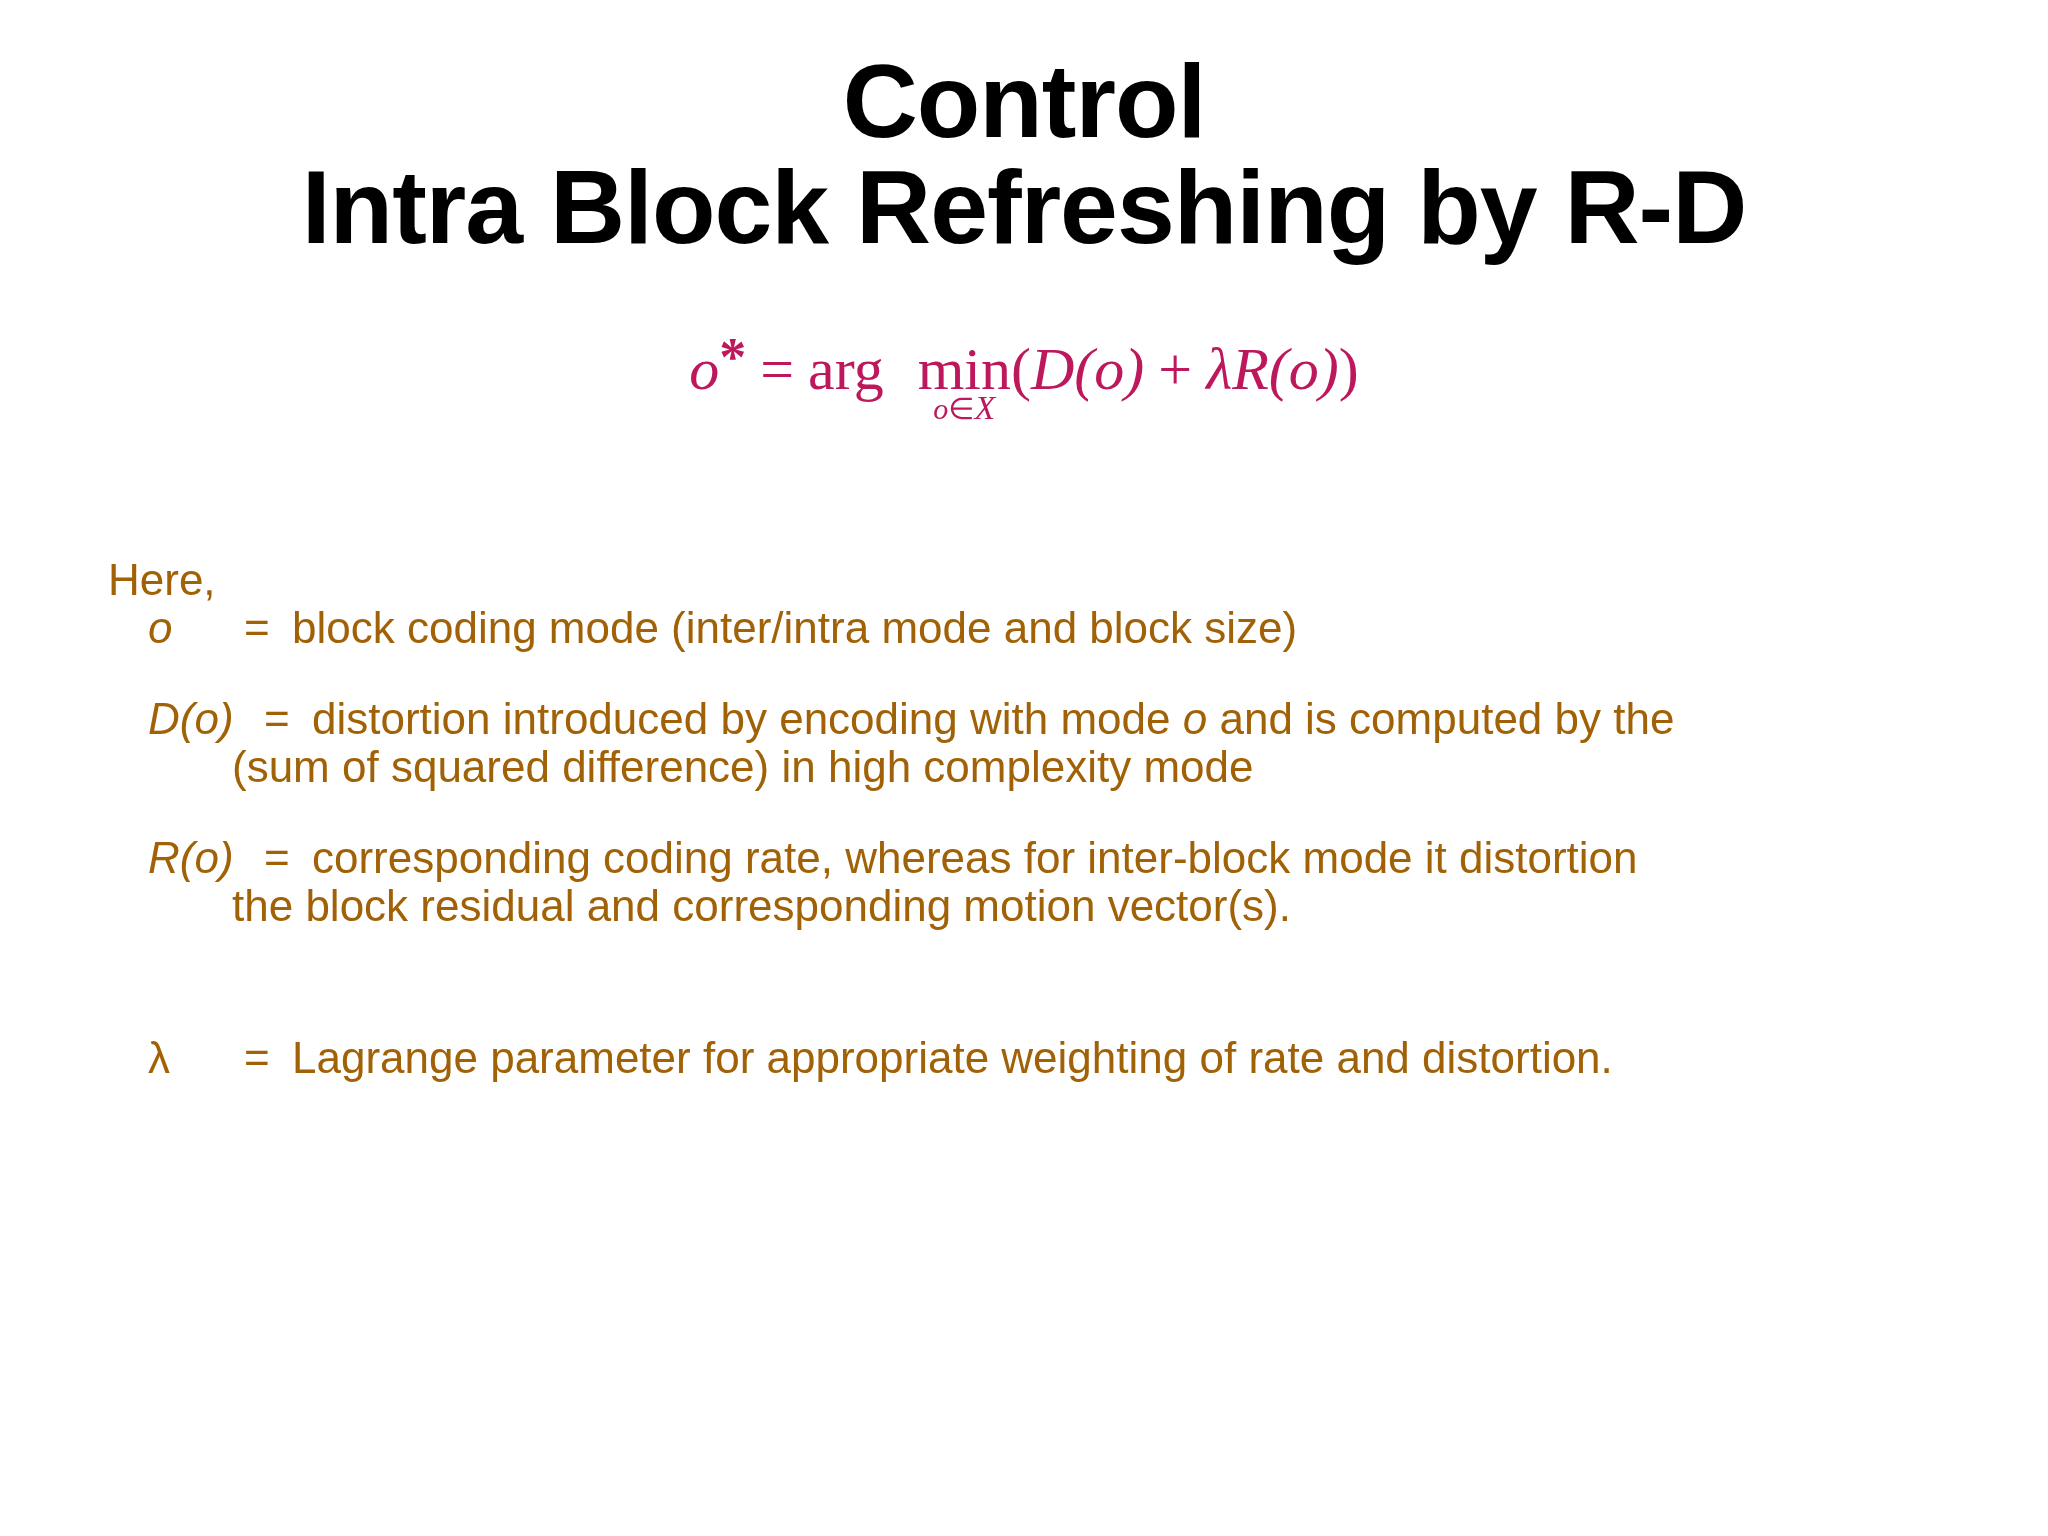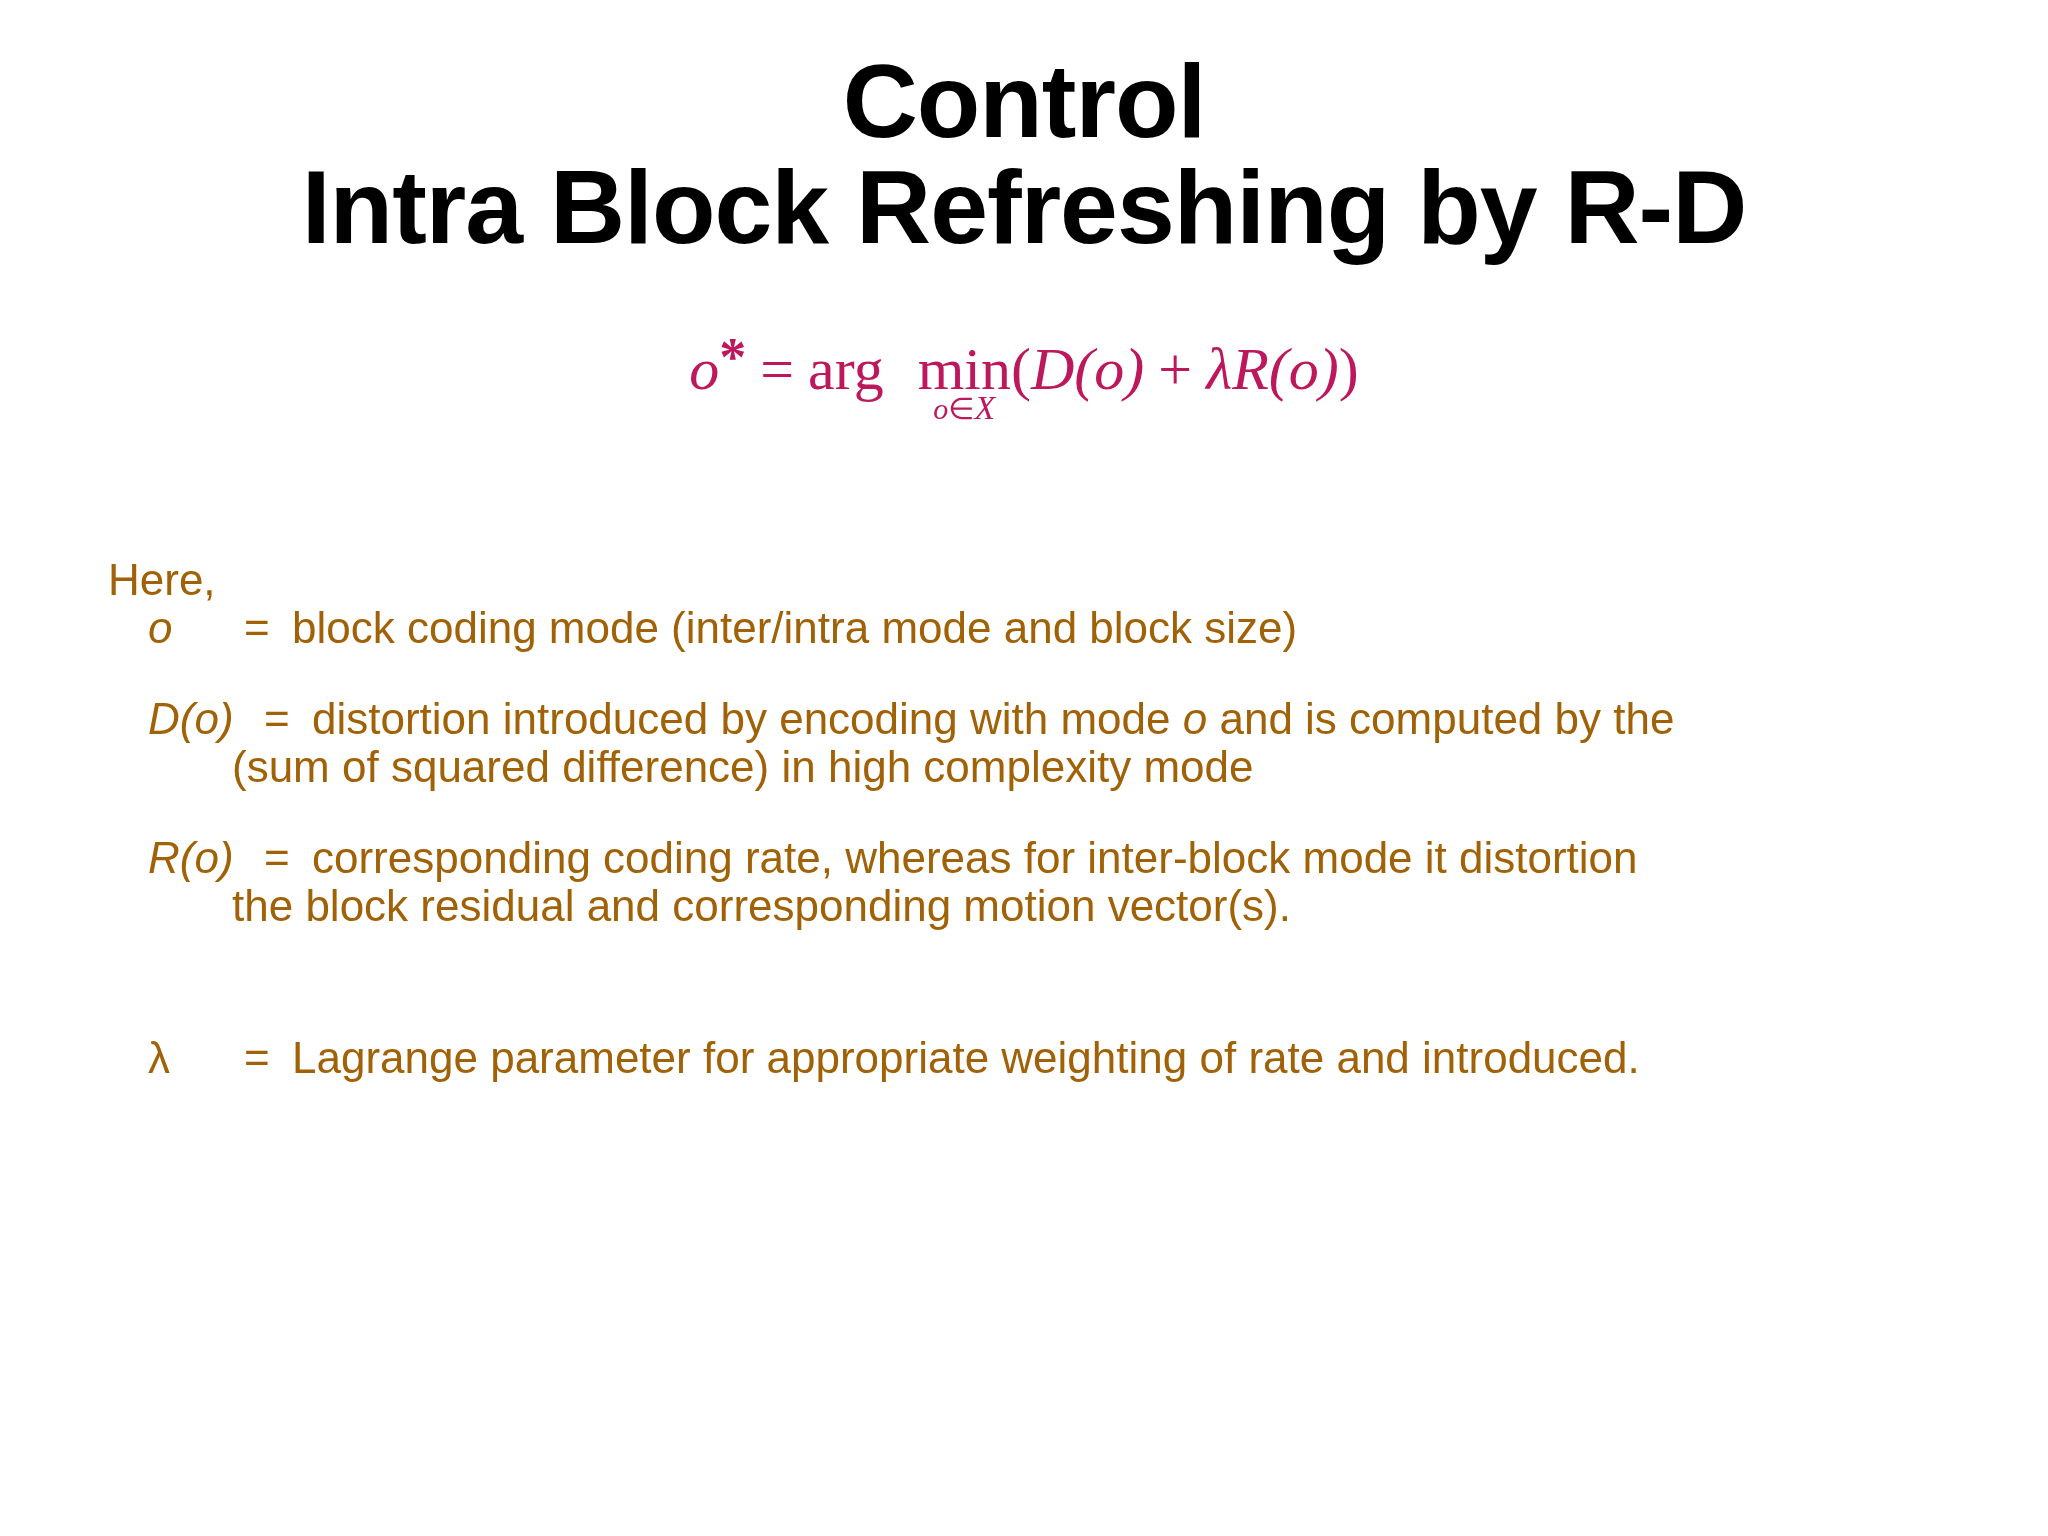--- a/index.html
+++ b/index.html
@@ -162,17 +162,17 @@
     <div>
       <div class="row">
         <span class="term term-ro">R(o)</span><span class="eq-col">=</span><span>corresponding coding rate, whereas for inter-block mode it distortion</span>
       </div>
       <div class="cont">the block residual and corresponding motion vector(s).</div>
     </div>
 
     <div class="gap-xxl"></div>
 
     <div class="row">
-      <span class="term term-lam">λ</span><span class="eq-col">=</span><span>Lagrange parameter for appropriate weighting of rate and introduced.</span>
+      <span class="term term-lam">λ</span><span class="eq-col">=</span><span>Lagrange parameter for appropriate weighting of rate and distortion.</span>
     </div>
 
   </div>
 </div>
 
 </body></html>

